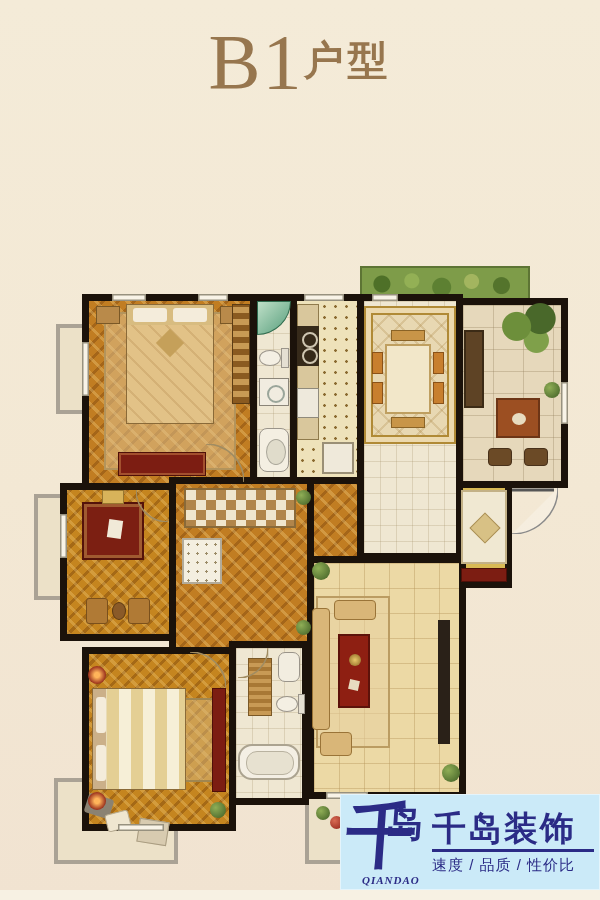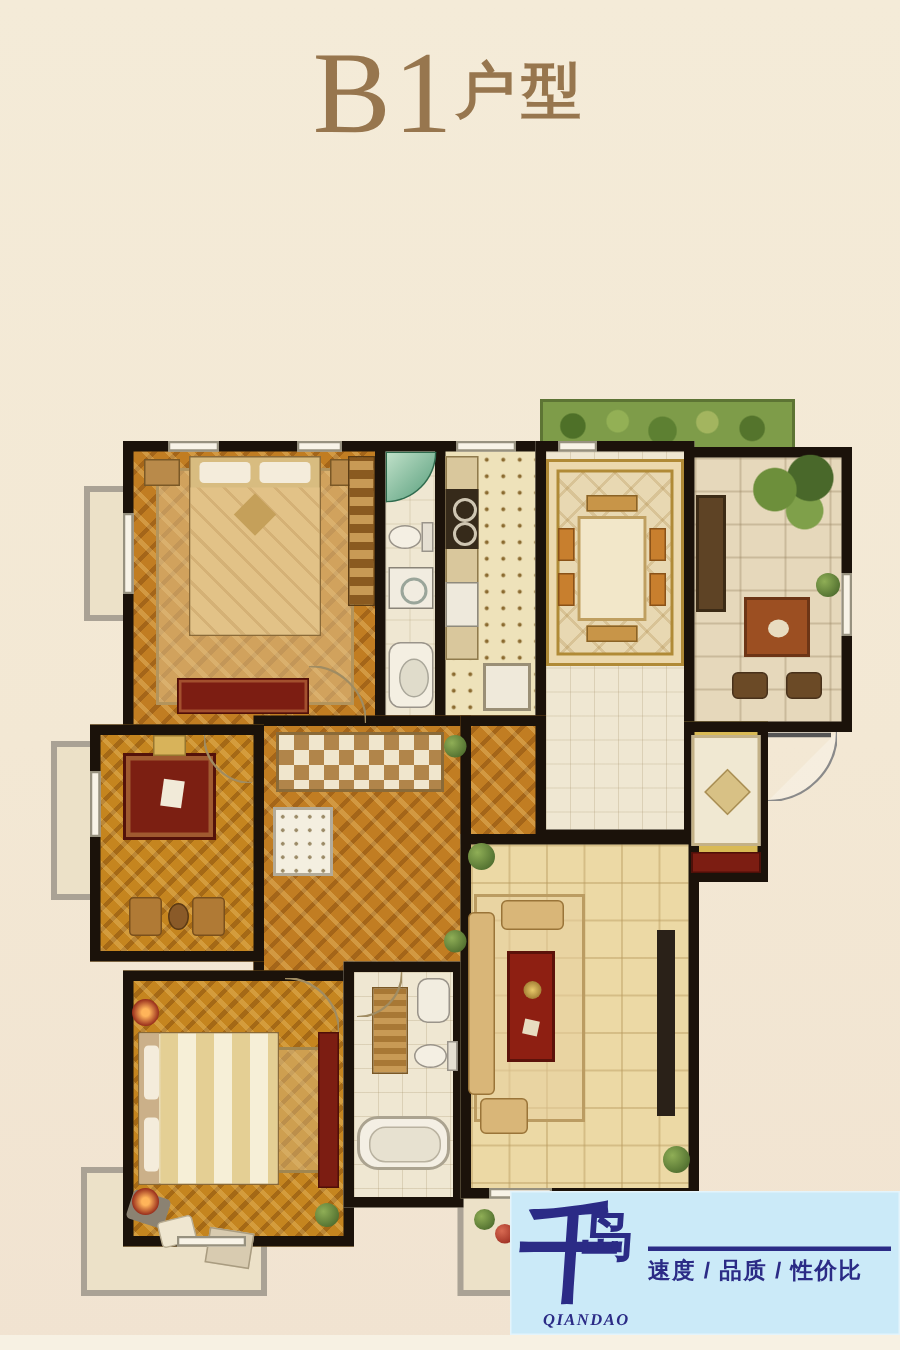--- a/index.html
+++ b/index.html
@@ -46,21 +46,21 @@
   .logo{position:absolute;left:340px;top:794px;width:260px;height:96px;background:#cbeaf8;
         display:flex;align-items:center;z-index:10;box-shadow:0 0 0 1px #e4f4fb inset;}
   .logo-mark{position:relative;width:92px;height:92px;color:#2b2b86;flex:0 0 auto;}
   .mark-c1{position:absolute;left:6px;top:-6px;font-size:70px;font-weight:900;transform:skewX(-4deg);}
   .mark-c2{position:absolute;left:46px;top:2px;font-size:38px;font-weight:900;transform:skewX(-4deg);}
   .mark-latin{position:absolute;left:22px;bottom:2px;font-family:"Liberation Serif",serif;
         font-style:italic;font-weight:700;font-size:11px;letter-spacing:1px;}
   .logo-right{flex:1;padding-right:6px;}
   .logo-company{font-size:34px;font-weight:900;color:#2b2b86;letter-spacing:2px;line-height:36px;}
   .logo-rule{height:3px;background:#2b2b86;margin:3px 0 4px 0;}
-  .logo-tagline{font-size:15px;font-weight:700;color:#2b2b86;letter-spacing:1px;}
+  .logo-tagline{font-size:15px;font-weight:400;color:#2b2b86;letter-spacing:1px;}
   .bottom-strip{position:absolute;left:0;top:890px;width:600px;height:10px;background:#f7f1e3;}
 </style>
 </head>
 <body>
 
 <div class="stage">
 
   <div class="title-row">
     <span class="title-main">B1</span><span class="title-suffix">户型</span>
   </div>
@@ -231,19 +231,20 @@
   <div class="window" style="left:118px;top:824px;width:46px;height:7px;"></div>
   <div class="window" style="left:326px;top:792px;width:42px;height:7px;"></div>
 
   <div class="logo">
     <div class="logo-mark">
       <span class="mark-c1">千</span>
       <span class="mark-c2">岛</span>
       <span class="mark-latin">QIANDAO</span>
     </div>
     <div class="logo-right">
+      <div class="logo-company">千岛装饰</div>
       <div class="logo-rule"></div>
       <div class="logo-tagline">速度 / 品质 / 性价比</div>
     </div>
   </div>
 
   <div class="bottom-strip"></div>
 </div>
 
 </body></html>

